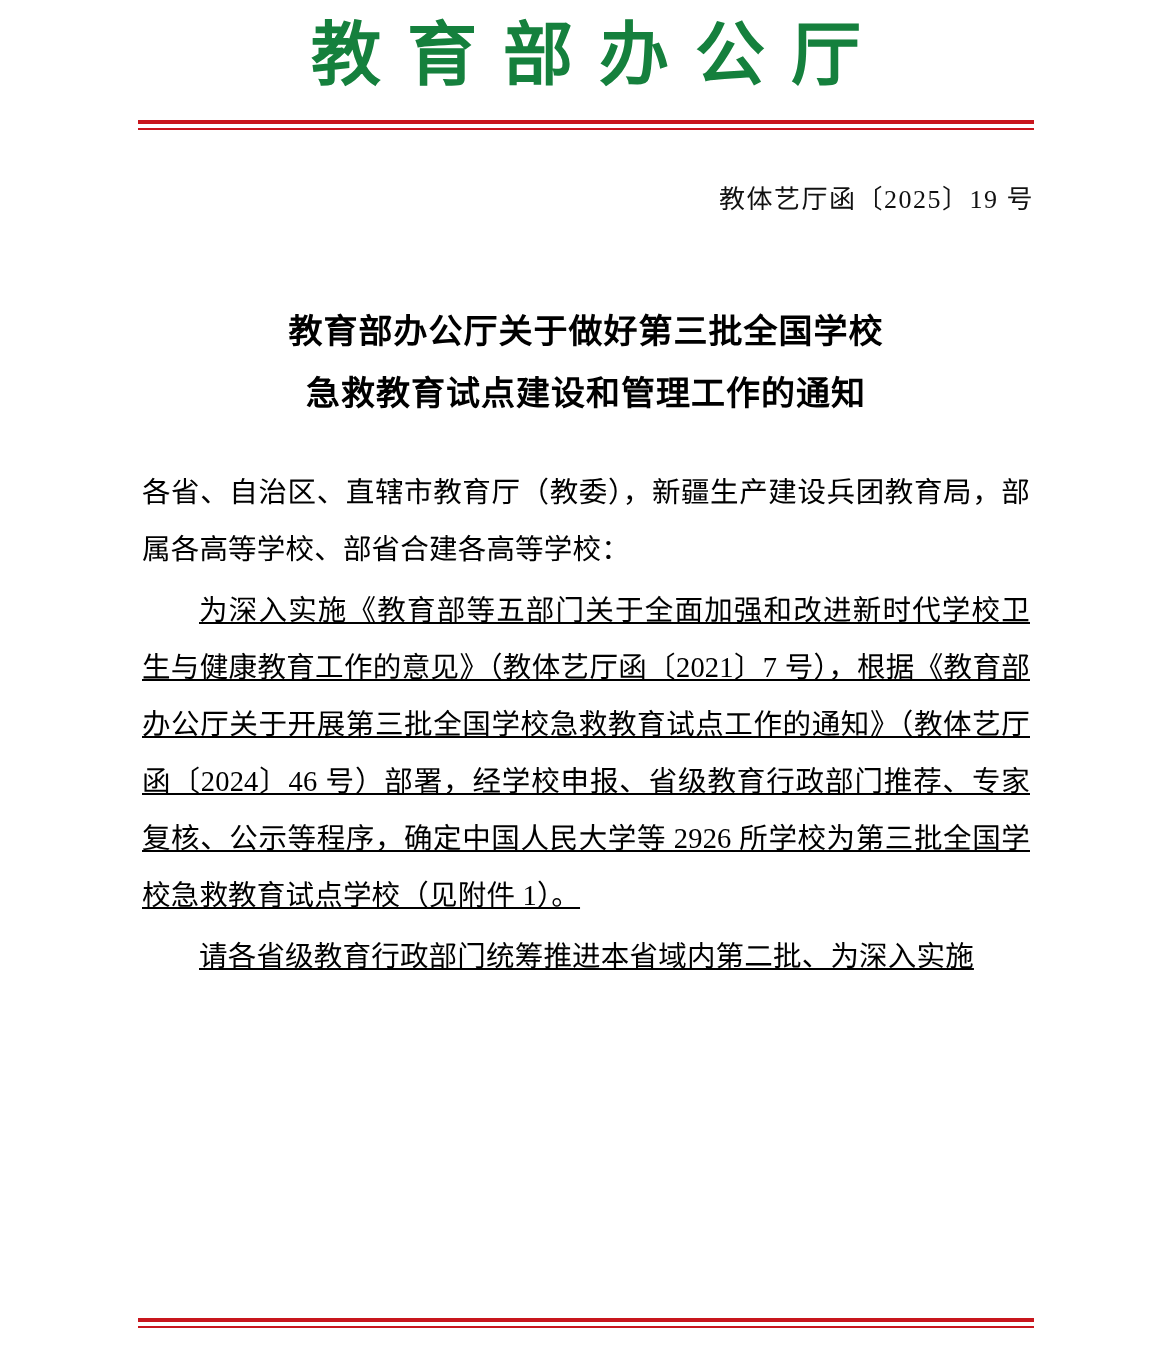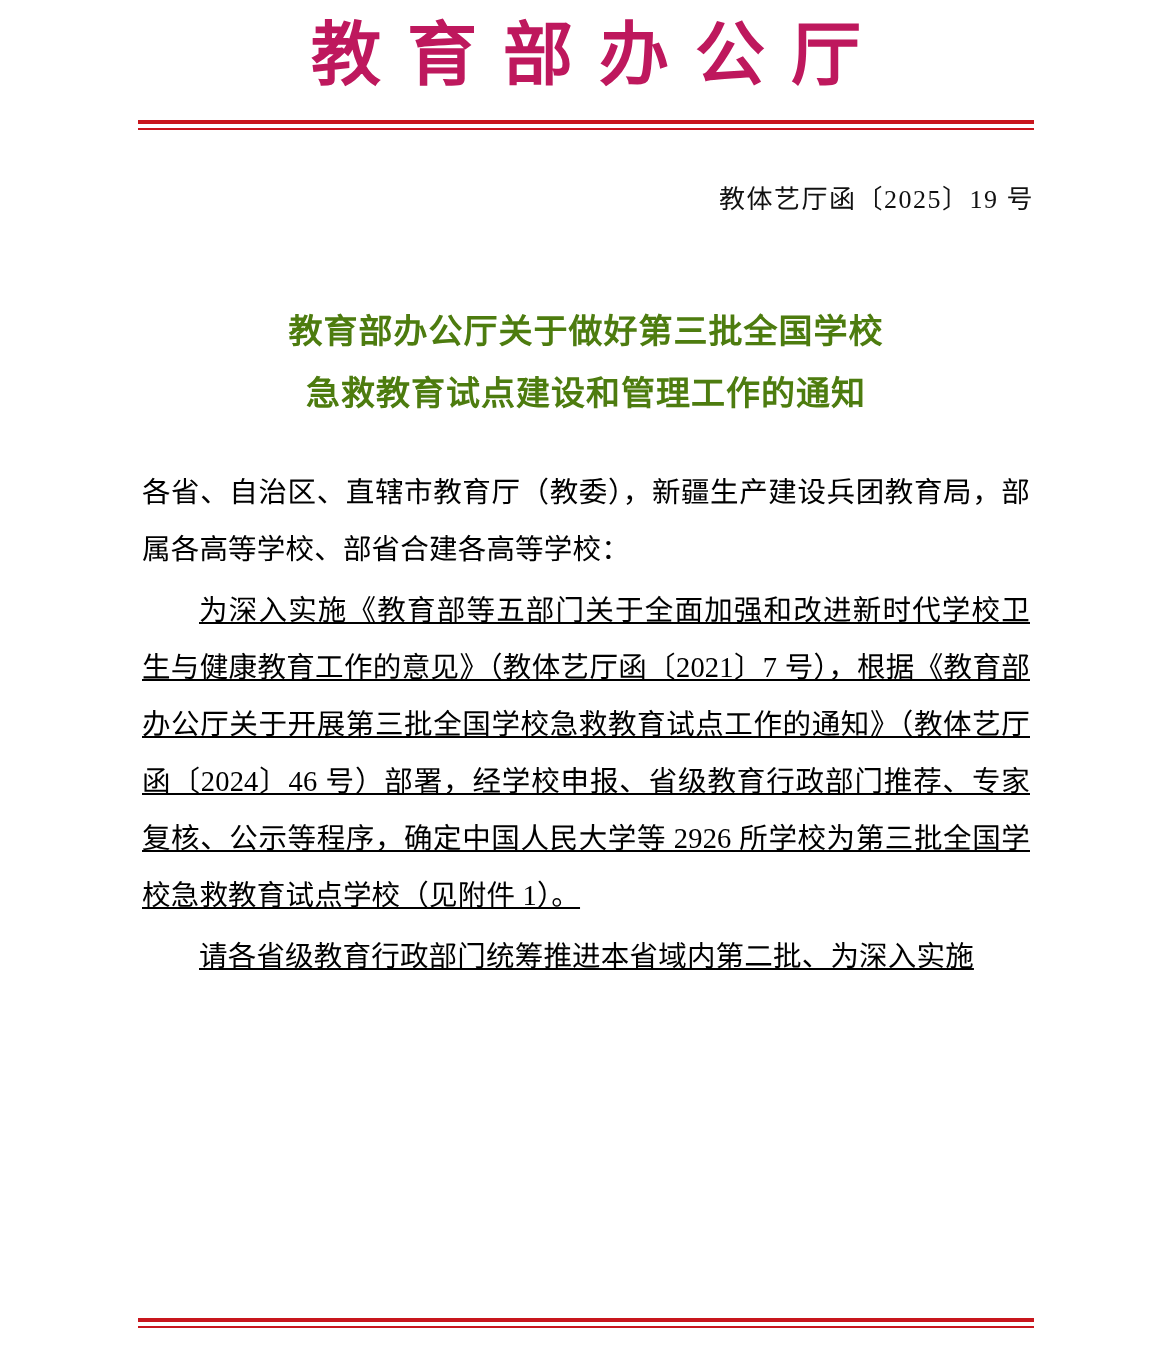--- a/index.html
+++ b/index.html
@@ -22,21 +22,21 @@
     height: 1350px;
     box-sizing: border-box;
   }
 
   
   .masthead {
     text-align: center;
     padding-top: 12px;
   }
   .masthead-title {
-    color: #be185d;
+    color: #15803d;
     font-weight: 700;
     font-size: 70px;
     letter-spacing: 26px;
     text-indent: 26px;
     line-height: 1.25;
     font-family: "Liberation Serif", "DejaVu Serif", serif;
     white-space: nowrap;
   }
 
   .rule-wrap {
@@ -67,21 +67,21 @@
 
   
   .doc-title {
     width: 820px;
     margin: 86px auto 0 auto;
     text-align: center;
     font-size: 34px;
     font-weight: 700;
     line-height: 1.85;
     letter-spacing: 1px;
-    color: #4d7c0f;
+    color: #000000;
   }
   .doc-title .line {
     display: block;
     white-space: nowrap;
   }
 
   
   .body-wrap {
     width: 896px;
     margin: 38px auto 0 auto;

